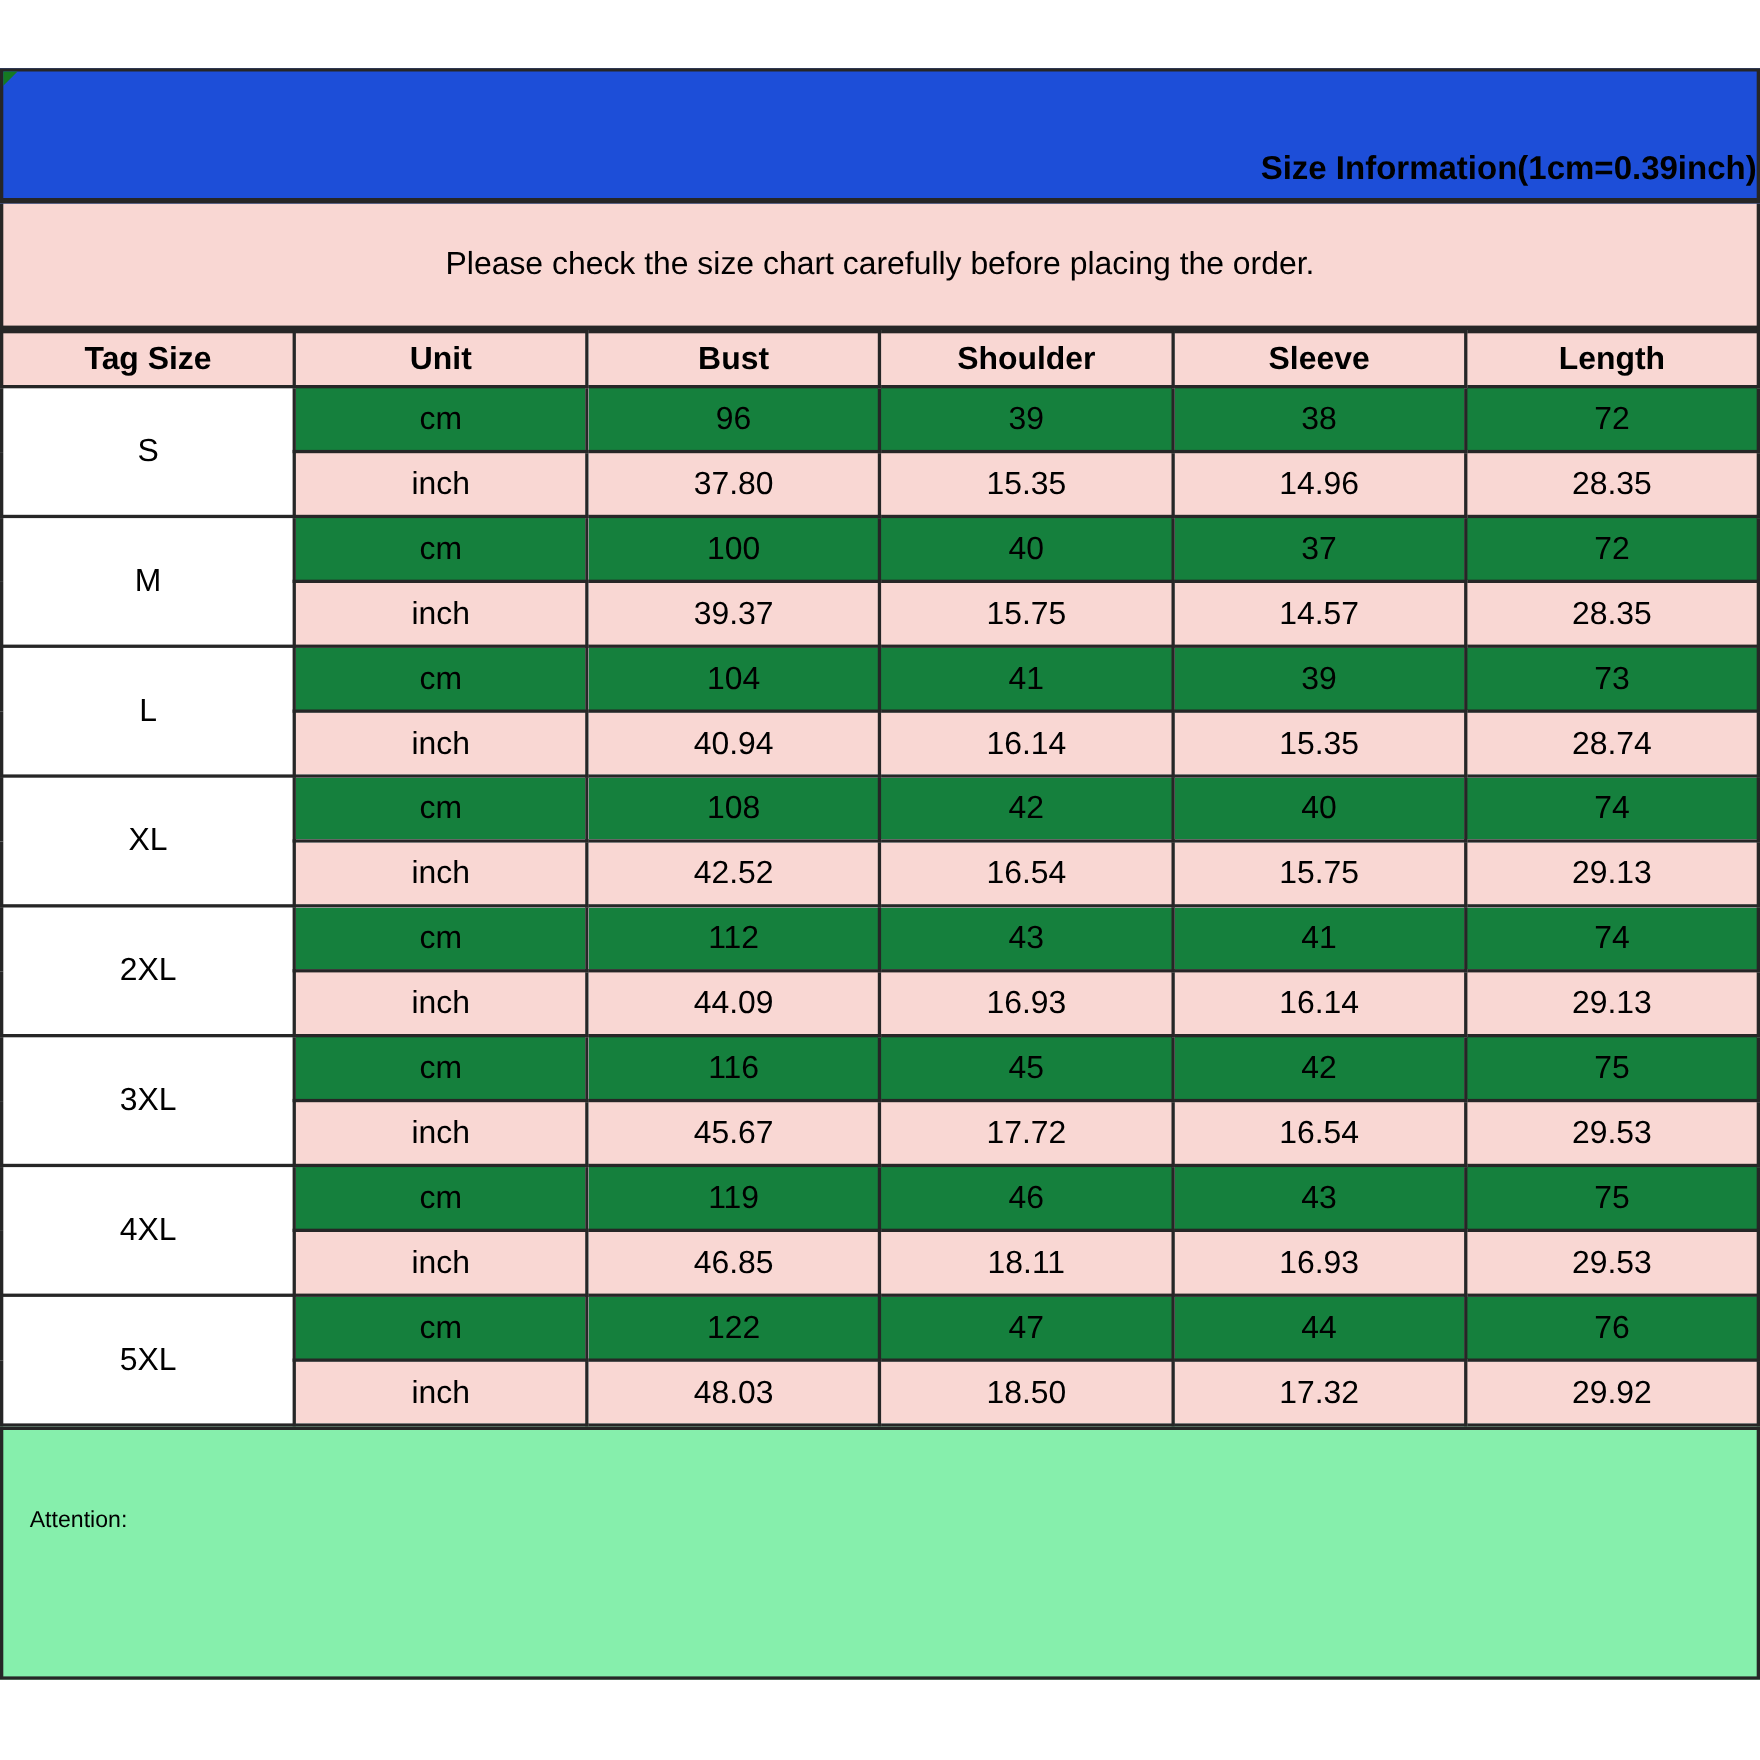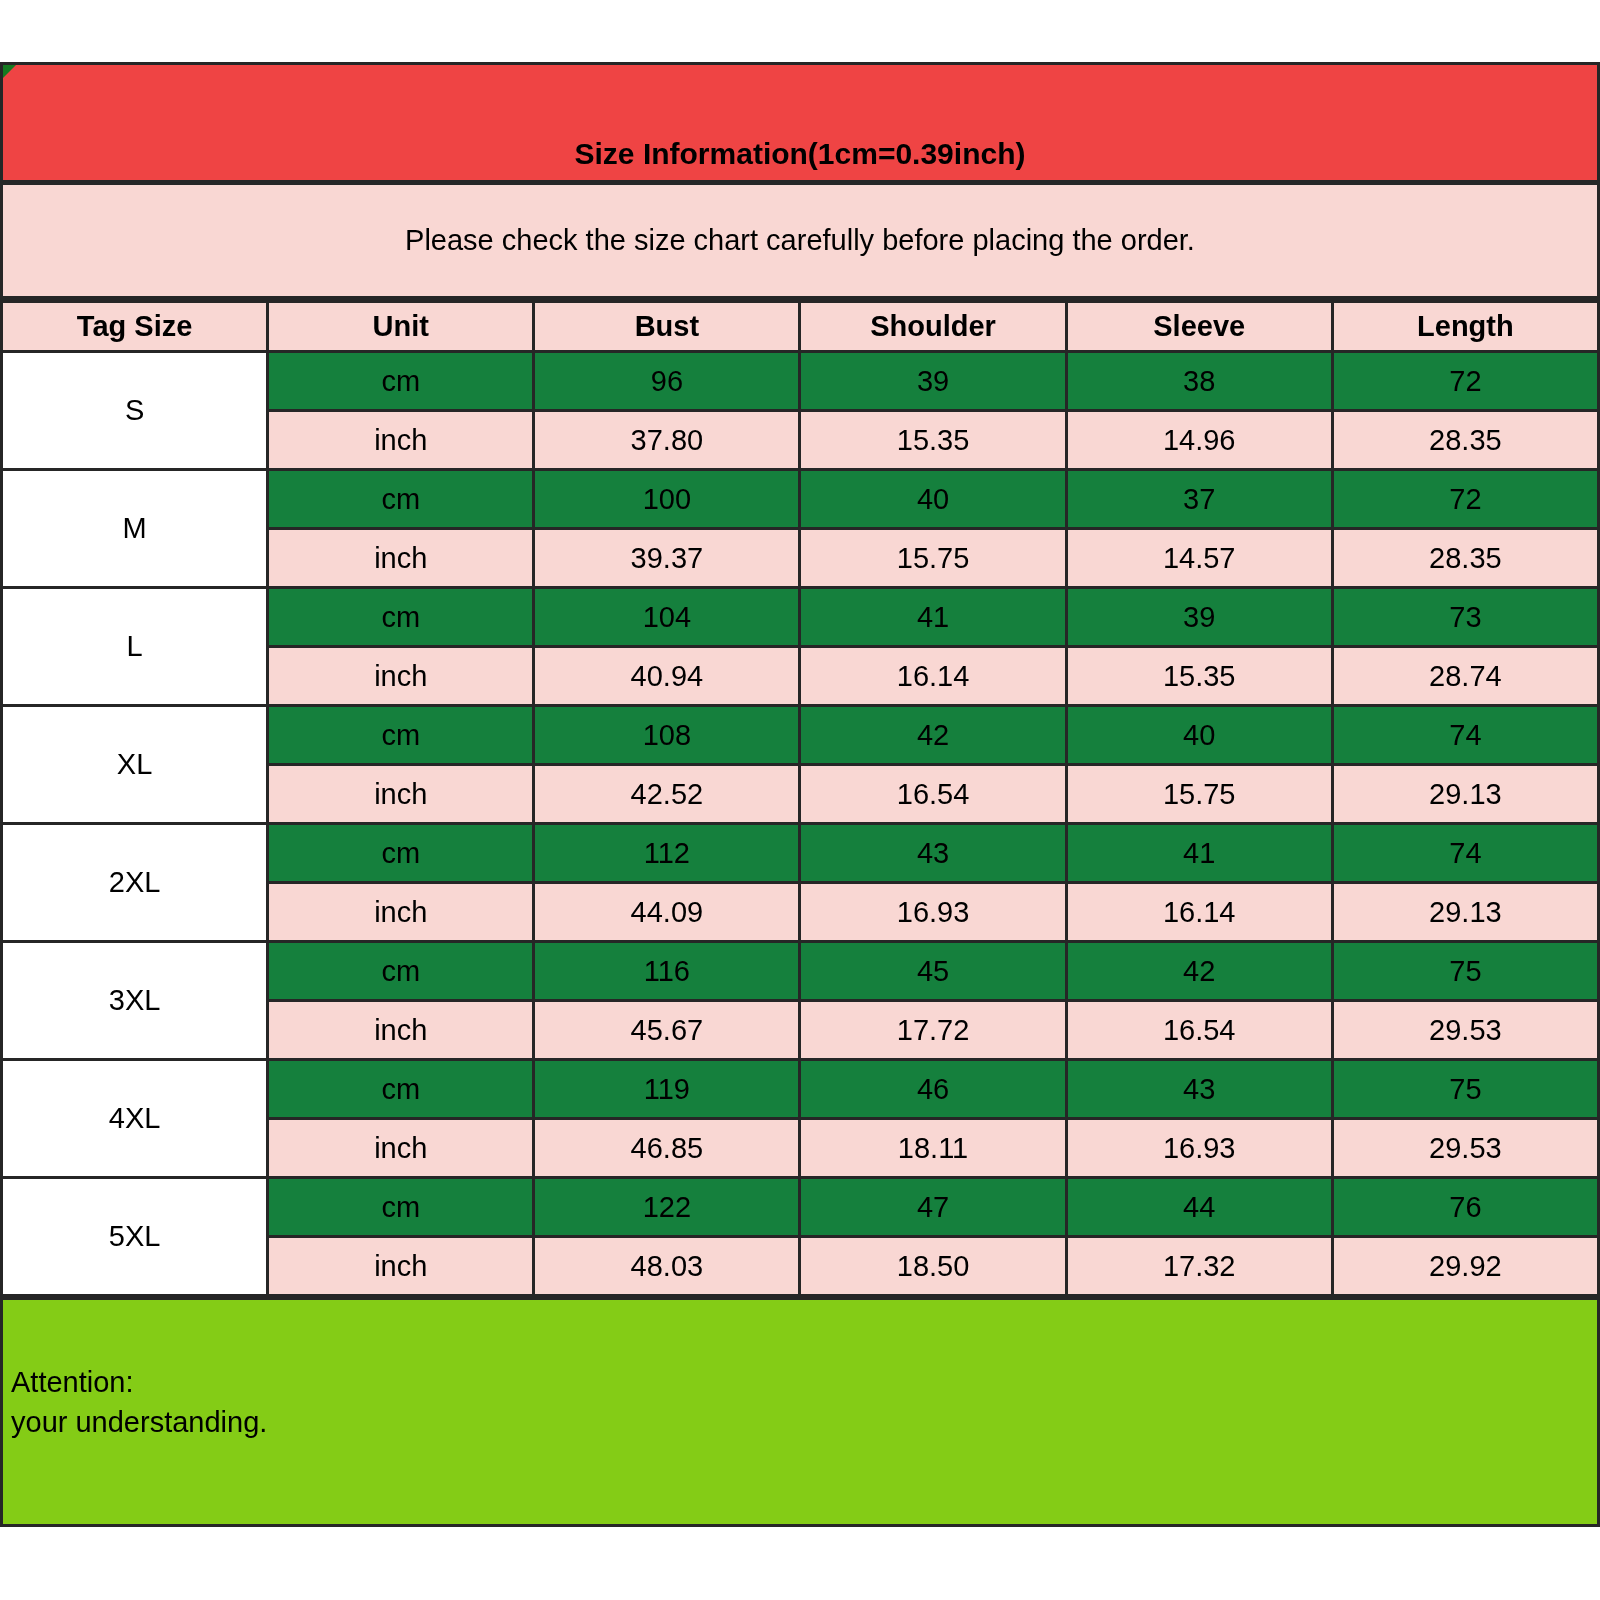--- a/index.html
+++ b/index.html
@@ -9,24 +9,24 @@
     color: #000000;
     position: relative;
   }
   .page { position: absolute; top: 0; left: 0; width: 1600px; height: 1600px; background: #ffffff; }
 
   
   .title-band {
     margin-top: 62px;
     height: 123px;
     box-sizing: border-box;
-    background: #ef4444;
+    background: #1d4ed8;
     border: 3px solid #262626;
     border-bottom: 5px solid #262626;
-    display: flex; align-items: flex-end; justify-content: center;
+    display: flex; align-items: flex-end; justify-content: flex-end;
     padding-bottom: 9px;
     position: relative;
   }
   .corner-marker {
     position: absolute; top: 0; left: 0;
     width: 0; height: 0;
     border-top: 13px solid #157a21;
     border-right: 13px solid transparent;
   }
   .title-text { font-size: 30px; font-weight: bold; letter-spacing: 0px; }
@@ -65,24 +65,24 @@
   }
   table.size-table td { height: 56px; font-size: 29px; font-weight: normal; }
   td.tag-cell { background: #ffffff; font-weight: bold; font-size: 33px; }
   td.cm-cell  { background: #15803d; border-bottom-width: 5px; }
   td.inch-cell{ background: #f9d7d3; }
 
   
   .attention-box {
     box-sizing: border-box;
     height: 230px;
-    background: #84cc16;
+    background: #86efac;
     border: 3px solid #262626;
-    padding: 62px 14px 0 8px;
-    font-size: 29px;
+    padding: 62px 14px 0 24px;
+    font-size: 21px;
     line-height: 40px;
   }
   .attn-line { white-space: normal; }
   .justify-full { text-align: justify; text-align-last: justify; }
 </style>
 </head>
 <body>
 
 <div class="page">
 
@@ -233,16 +233,15 @@
           <td class="inch-cell">48.03</td>
           <td class="inch-cell">18.50</td>
           <td class="inch-cell">17.32</td>
           <td class="inch-cell">29.92</td>
         </tr>
       </tbody>
   </table>
 
   <div class="attention-box">
     <div class="attn-line">Attention:</div>
-    <div class="attn-line">your understanding.</div>
   </div>
 
 </div>
 
 </body></html>

